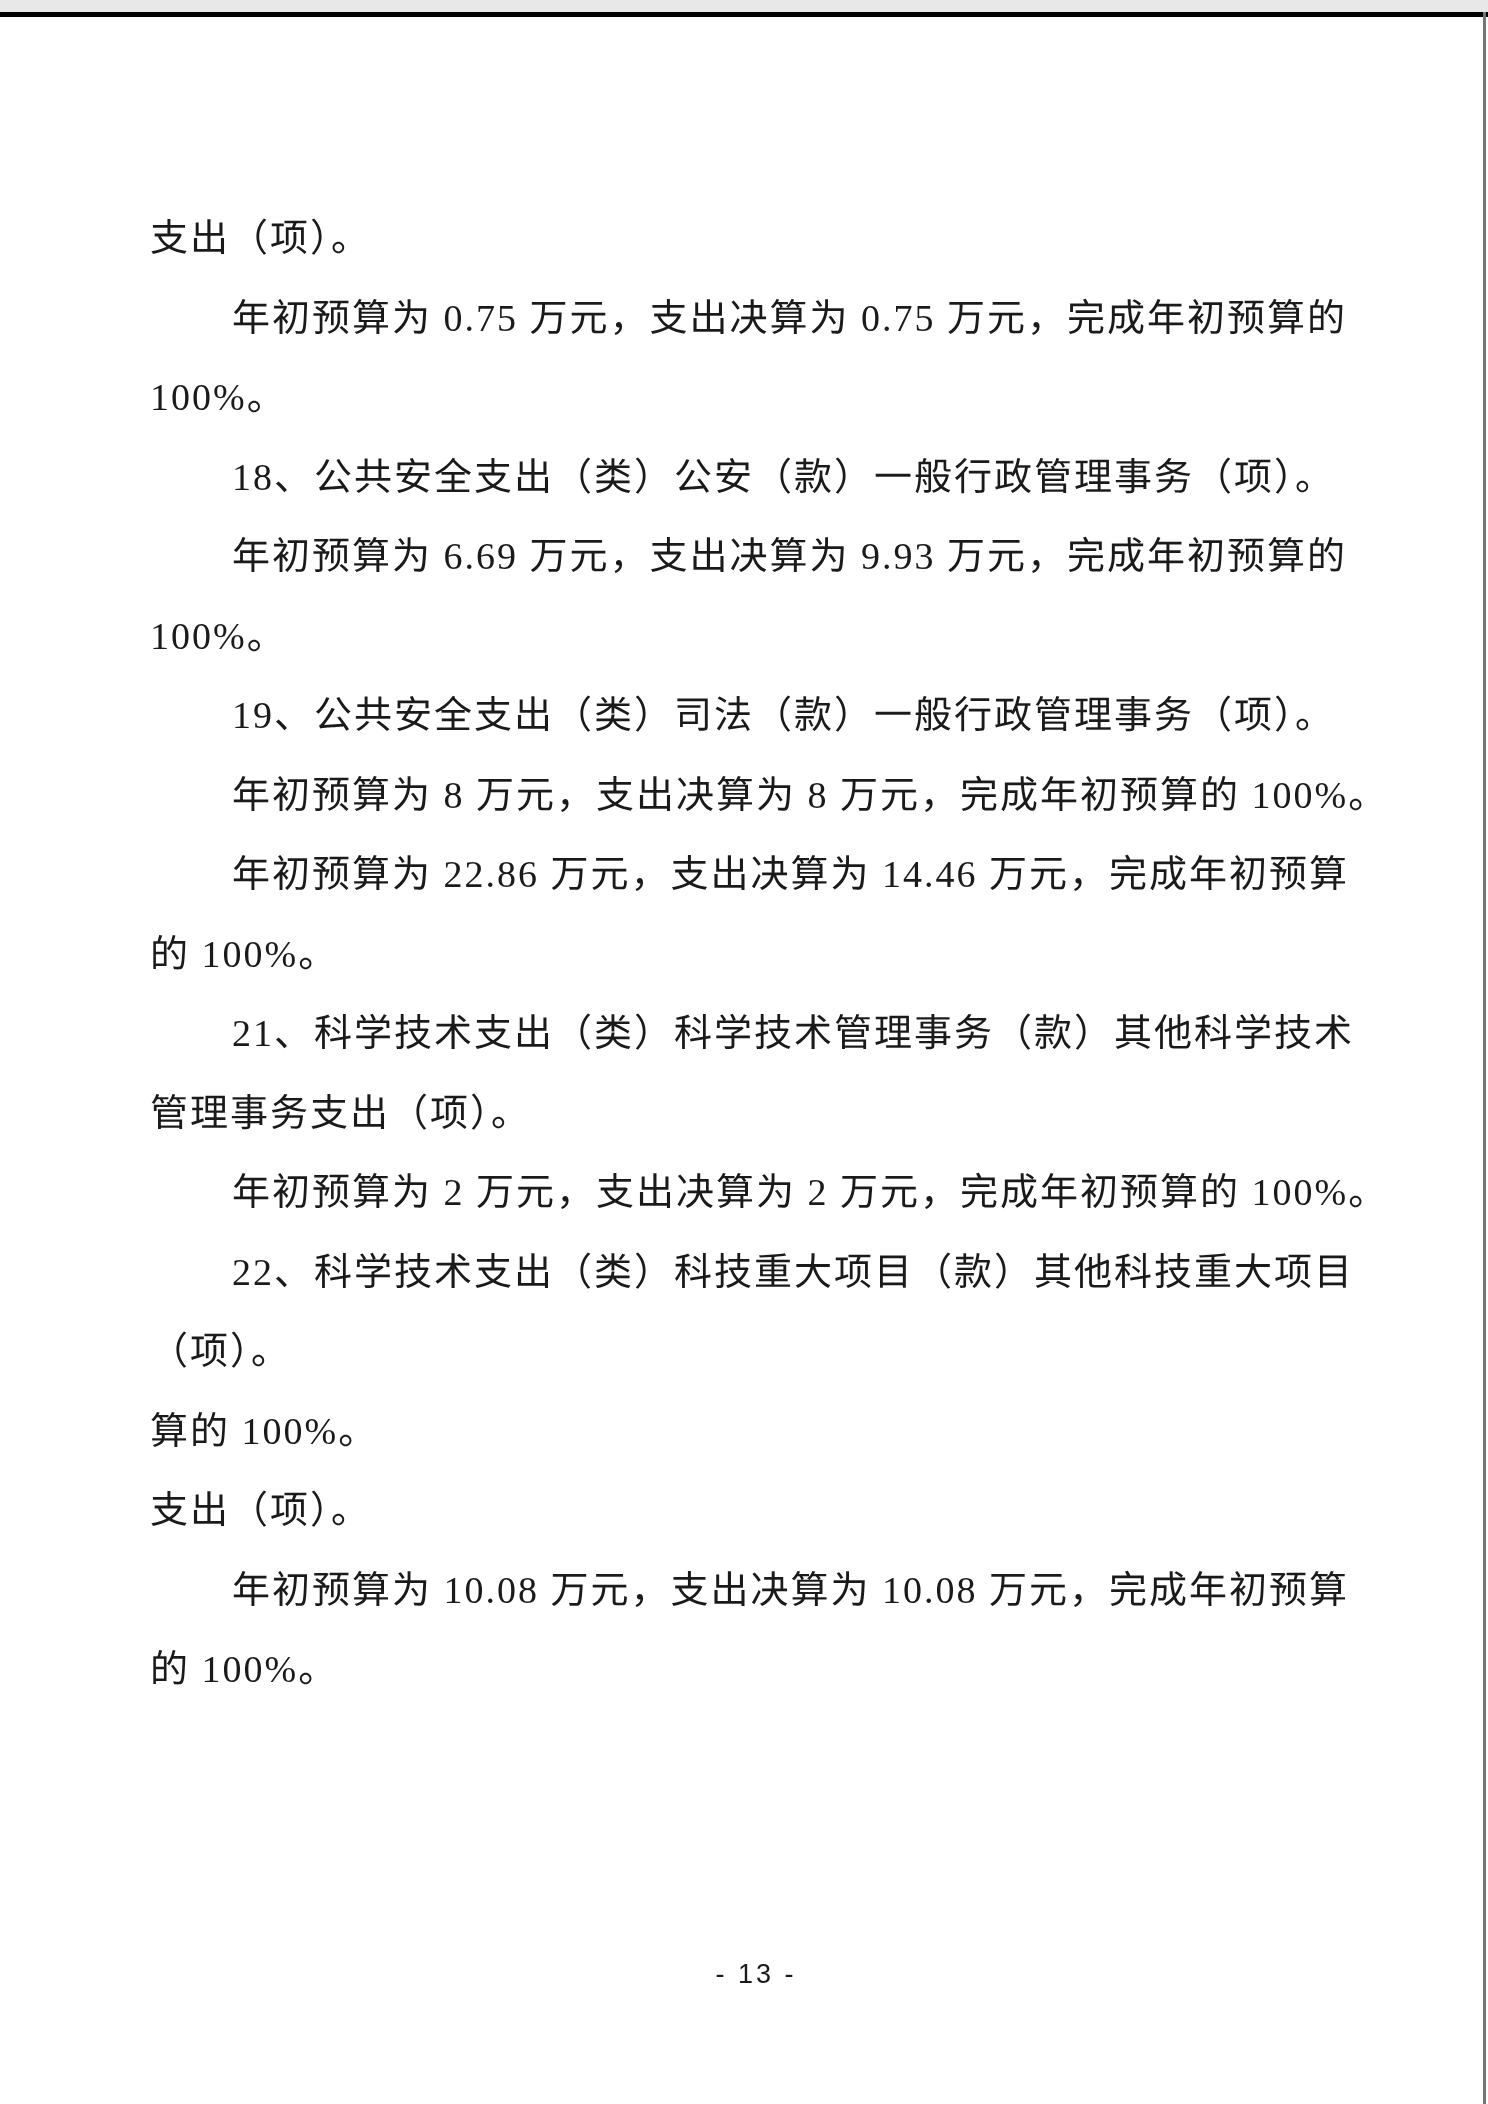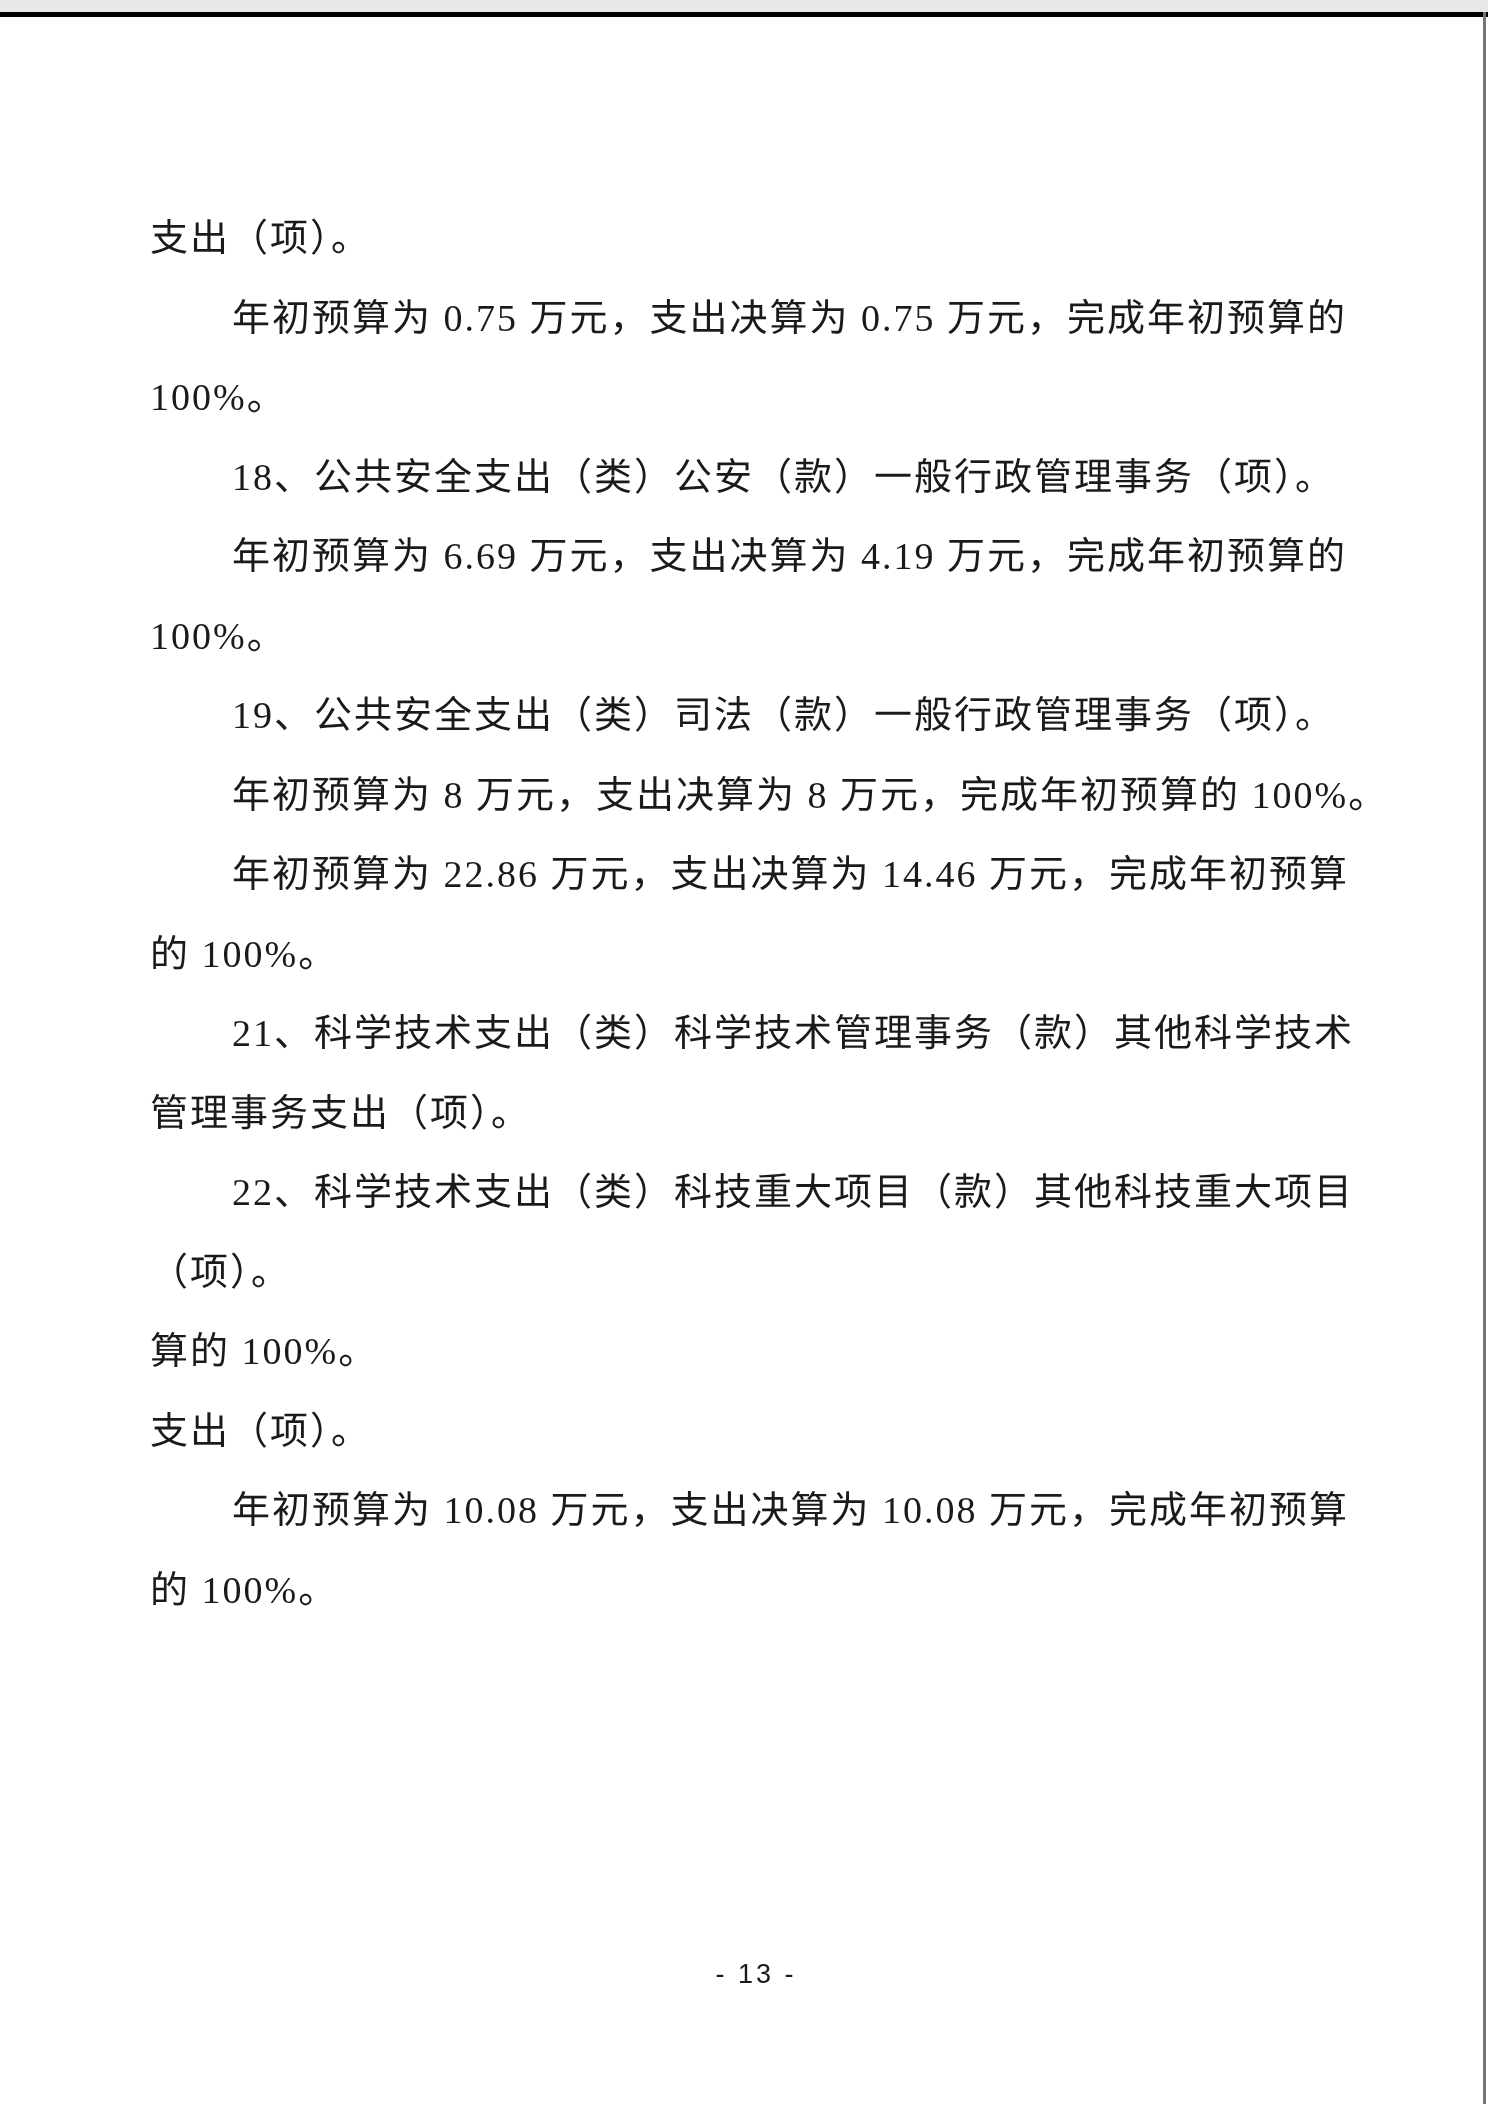--- a/index.html
+++ b/index.html
@@ -61,28 +61,29 @@
 
 <div class="page" style="--page-bg: #ffffff; --ink: #1a1a1a; --artifact-dark: #000000; --artifact-gray: #757575;">
   <div class="artifact-top"></div>
   <div class="artifact-right"></div>
 
   <main class="textblock" id="textblock">
       <div class="line">支出（项）。</div>
       <div class="line indent">年初预算为 0.75 万元，支出决算为 0.75 万元，完成年初预算的</div>
       <div class="line">100%。</div>
       <div class="line indent">18、公共安全支出（类）公安（款）一般行政管理事务（项）。</div>
-      <div class="line indent">年初预算为 6.69 万元，支出决算为 4.19 万元，完成年初预算的</div>
+      <div class="line indent">年初预算为 6.69 万元，支出决算为 9.93 万元，完成年初预算的</div>
       <div class="line">100%。</div>
       <div class="line indent">19、公共安全支出（类）司法（款）一般行政管理事务（项）。</div>
       <div class="line indent">年初预算为 8 万元，支出决算为 8 万元，完成年初预算的 100%。</div>
       <div class="line indent">年初预算为 22.86 万元，支出决算为 14.46 万元，完成年初预算</div>
       <div class="line">的 100%。</div>
       <div class="line indent">21、科学技术支出（类）科学技术管理事务（款）其他科学技术</div>
       <div class="line">管理事务支出（项）。</div>
+      <div class="line indent">年初预算为 2 万元，支出决算为 2 万元，完成年初预算的 100%。</div>
       <div class="line indent">22、科学技术支出（类）科技重大项目（款）其他科技重大项目</div>
       <div class="line">（项）。</div>
       <div class="line">算的 100%。</div>
       <div class="line">支出（项）。</div>
       <div class="line indent">年初预算为 10.08 万元，支出决算为 10.08 万元，完成年初预算</div>
       <div class="line">的 100%。</div>
     </main>
 
   <div class="footer">- 13 -</div>
 </div>

